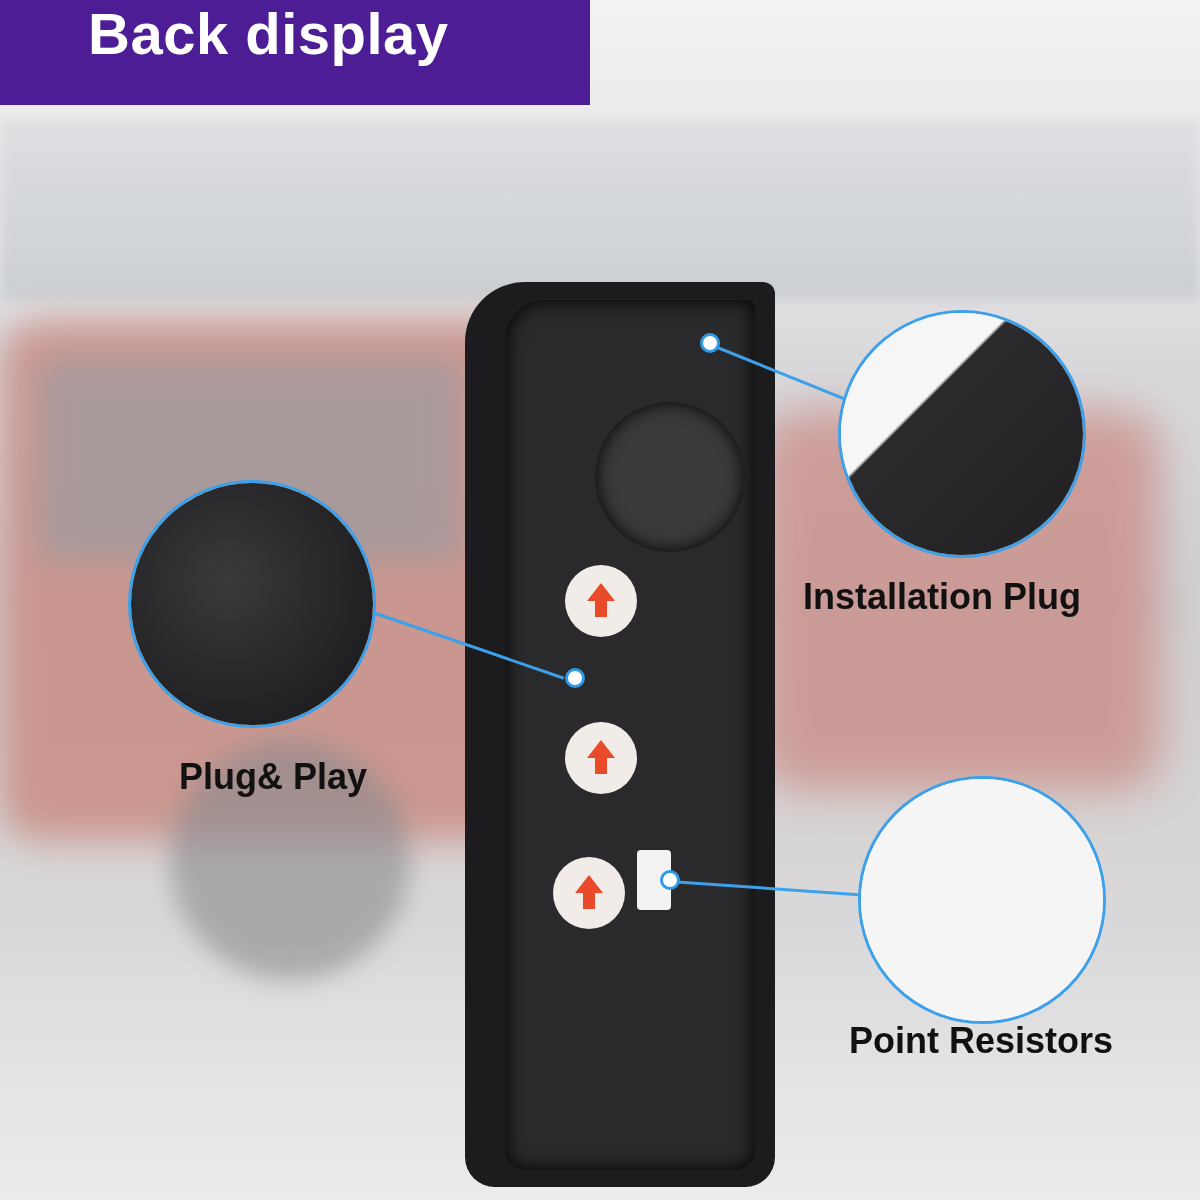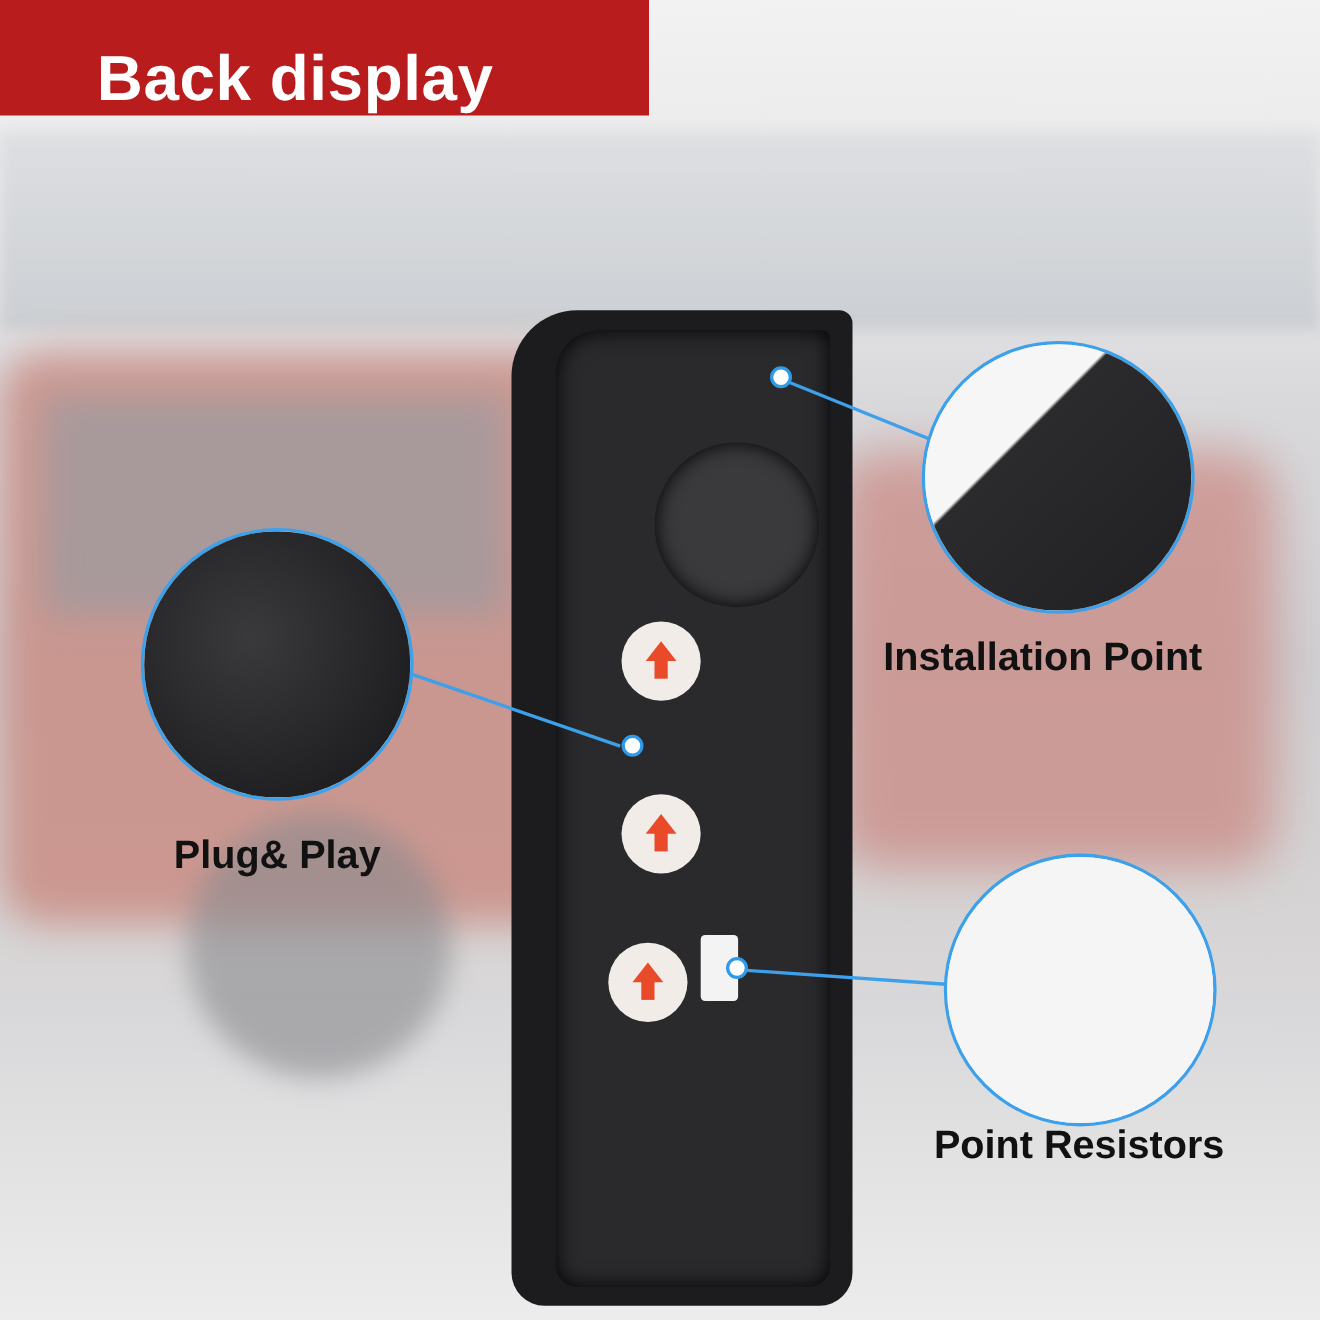--- a/index.html
+++ b/index.html
@@ -9,22 +9,22 @@
   .bg-layer{position:absolute;inset:0;}
   .city{position:absolute;left:0;right:0;top:120px;height:180px;
     background:linear-gradient(180deg,rgba(200,205,210,0.4),rgba(190,195,200,0.6));filter:blur(6px);}
   .truck{position:absolute;left:0;top:300px;width:1200px;height:560px;}
   .truck .body{position:absolute;left:0;top:20px;width:540px;height:520px;background:#c8847a;filter:blur(18px);opacity:.75;border-radius:40px;}
   .truck .window{position:absolute;left:40px;top:60px;width:420px;height:200px;background:#9a9aa0;filter:blur(16px);opacity:.7;}
   .truck .rear{position:absolute;left:760px;top:110px;width:400px;height:380px;background:#c87870;filter:blur(22px);opacity:.6;border-radius:40px;}
   .truck .wheel{position:absolute;left:170px;top:440px;width:240px;height:240px;border-radius:50%;background:#8a8a8e;filter:blur(12px);opacity:.6;}
   .ground{position:absolute;left:0;right:0;top:900px;bottom:0;background:linear-gradient(180deg,#d7d7d9,#ececec);}
 
-  .banner{position:absolute;left:0;top:0;width:590px;height:105px;background:#b91c1c;
-    display:flex;align-items:flex-end;padding-left:88px;box-sizing:border-box;}
+  .banner{position:absolute;left:0;top:0;width:590px;height:105px;background:#4c1d95;
+    display:flex;align-items:flex-start;padding-left:88px;box-sizing:border-box;}
   .banner span{color:#fff;font-weight:bold;font-size:58px;letter-spacing:0.5px;}
 
   .lamp{position:absolute;left:465px;top:282px;width:310px;height:905px;}
   .lamp .outer{position:absolute;left:0;top:0;width:310px;height:905px;background:#1c1c1e;border-radius:60px 12px 30px 30px;}
   .lamp .inner{position:absolute;left:40px;top:18px;width:250px;height:870px;background:#2a2a2d;border-radius:40px 8px 20px 20px;box-shadow:inset 0 0 20px #000;}
   .lamp .dome{position:absolute;left:130px;top:120px;width:150px;height:150px;border-radius:50%;background:#3a3a3d;box-shadow:inset 0 0 18px #000;}
   .socket{position:absolute;width:72px;height:72px;border-radius:50%;background:#f1ece8;}
   .socket::after{content:"";position:absolute;left:22px;top:18px;width:0;height:0;border-left:14px solid transparent;border-right:14px solid transparent;border-bottom:18px solid #e84a2a;}
   .socket::before{content:"";position:absolute;left:30px;top:34px;width:12px;height:18px;background:#e84a2a;}
 
@@ -68,23 +68,23 @@
 
 <div class="connector" style="left:370px;top:610px;width:205px;transform:rotate(19deg);"></div>
 <div class="dot" style="left:565px;top:668px;"></div>
 
 <div class="connector" style="left:670px;top:880px;width:200px;transform:rotate(4deg);"></div>
 <div class="dot" style="left:660px;top:870px;"></div>
 
 <div class="callout" style="left:838px;top:310px;width:248px;height:248px;">
   <div class="inner" style="background:linear-gradient(135deg,#f6f6f6 0%,#f6f6f6 35%,#2b2b2e 36%,#202022 100%);"></div>
 </div>
-<div class="label" style="left:803px;top:576px;">Installation Point</div>
+<div class="label" style="left:803px;top:576px;">Installation Plug</div>
 
 <div class="callout" style="left:128px;top:480px;width:248px;height:248px;">
   <div class="inner" style="background:radial-gradient(circle at 40% 40%,#3a3a3c,#161618);"></div>
 </div>
-<div class="label" style="left:158px;top:756px;">Plug&amp; Play</div>
+<div class="label" style="left:179px;top:756px;">Plug&amp; Play</div>
 
 <div class="callout" style="left:858px;top:776px;width:248px;height:248px;">
   <div class="inner" style="background:#f5f5f5;"></div>
 </div>
 <div class="label" style="left:849px;top:1020px;">Point Resistors</div>
 
 </body></html>

